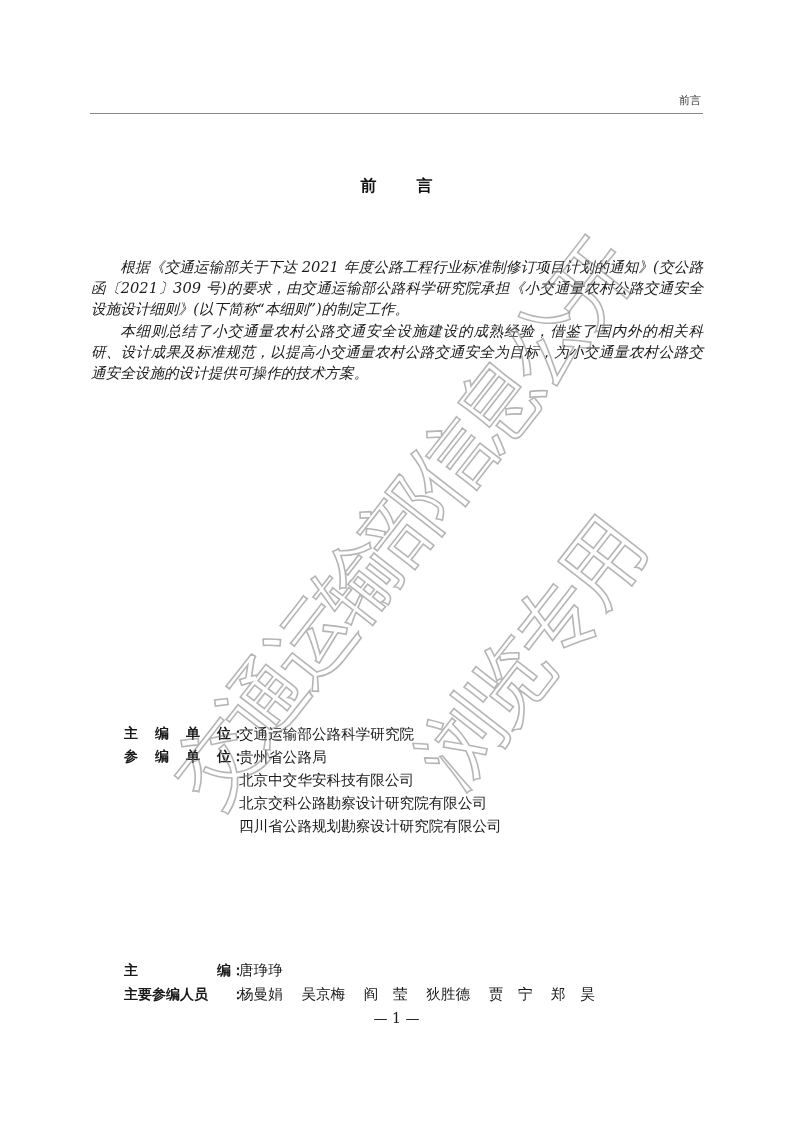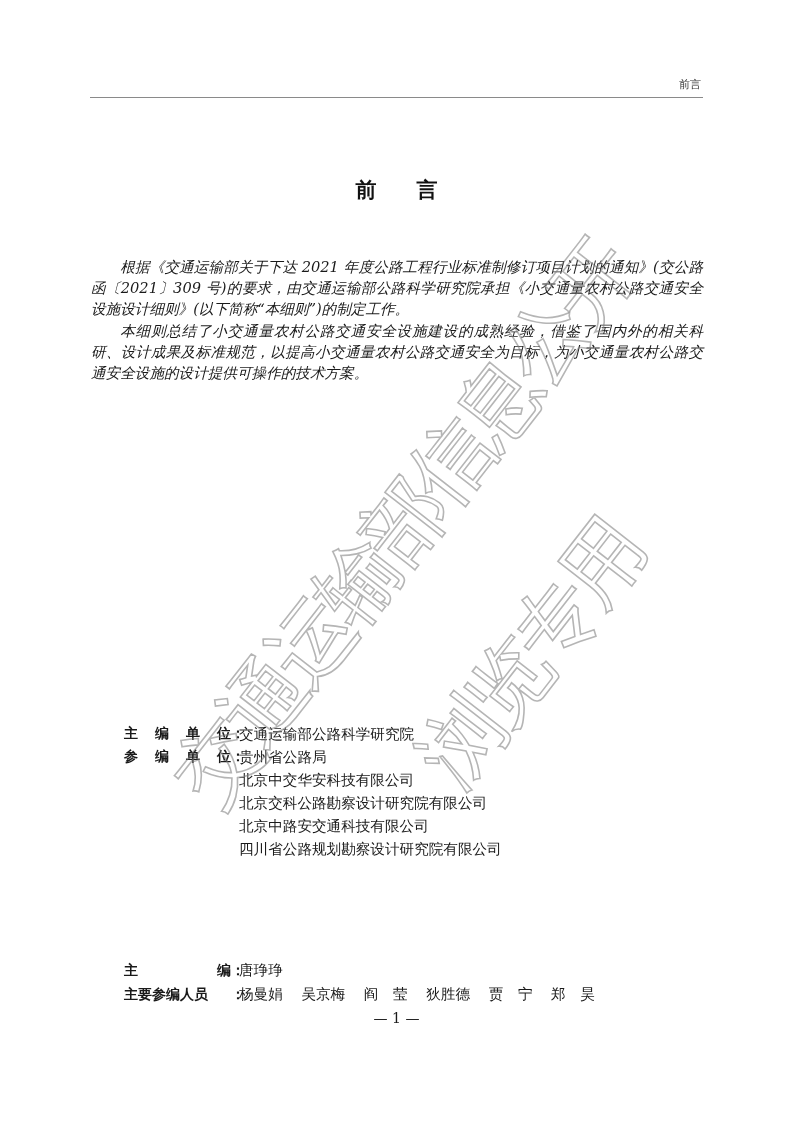--- a/index.html
+++ b/index.html
@@ -11,21 +11,21 @@
       width: 793px;
       height: 1121px;
       position: relative;
       overflow: hidden;
       font-family: "DejaVu Serif", "Liberation Serif", serif;
       color: #1a1a1a;
     }
     .running-header {
       position: absolute;
       left: 90px;
-      top: 76px;
+      top: 92px;
       width: 613px;
       height: 21px;
       border-bottom: 1.5px solid #8a8a8a;
       text-align: right;
     }
     .running-header .hdr-text {
       position: absolute;
       right: 2px;
       top: 1px;
       font-size: 11px;
@@ -33,21 +33,21 @@
       color: #333;
     }
     .page-title {
       position: absolute;
       left: 0;
       top: 176px;
       width: 793px;
       text-align: center;
       font-family: "DejaVu Sans", "Liberation Sans", sans-serif;
       font-weight: bold;
-      font-size: 21px;
+      font-size: 16px;
       letter-spacing: 0;
       color: #111;
     }
     .page-title span {
       display: inline-block;
     }
     .page-title .gap {
       width: 40px;
     }
     .body-text {
@@ -167,21 +167,20 @@
       <span>参</span>
       <span>编</span>
       <span>单</span>
       <span>位</span>
     </span>
     <span class="credit-colon" style="align-self:flex-start;">：</span>
     <div class="credit-values">
       <span>贵州省公路局</span>
       <span>北京中交华安科技有限公司</span>
       <span>北京交科公路勘察设计研究院有限公司</span>
-      <span>北京中路安交通科技有限公司</span>
       <span>四川省公路规划勘察设计研究院有限公司</span>
     </div>
   </div>
 </div>
 
 <div class="chief-editor">
   <div class="credit-row">
     <span class="credit-label">
       <span>主</span>
       <span>编</span>

